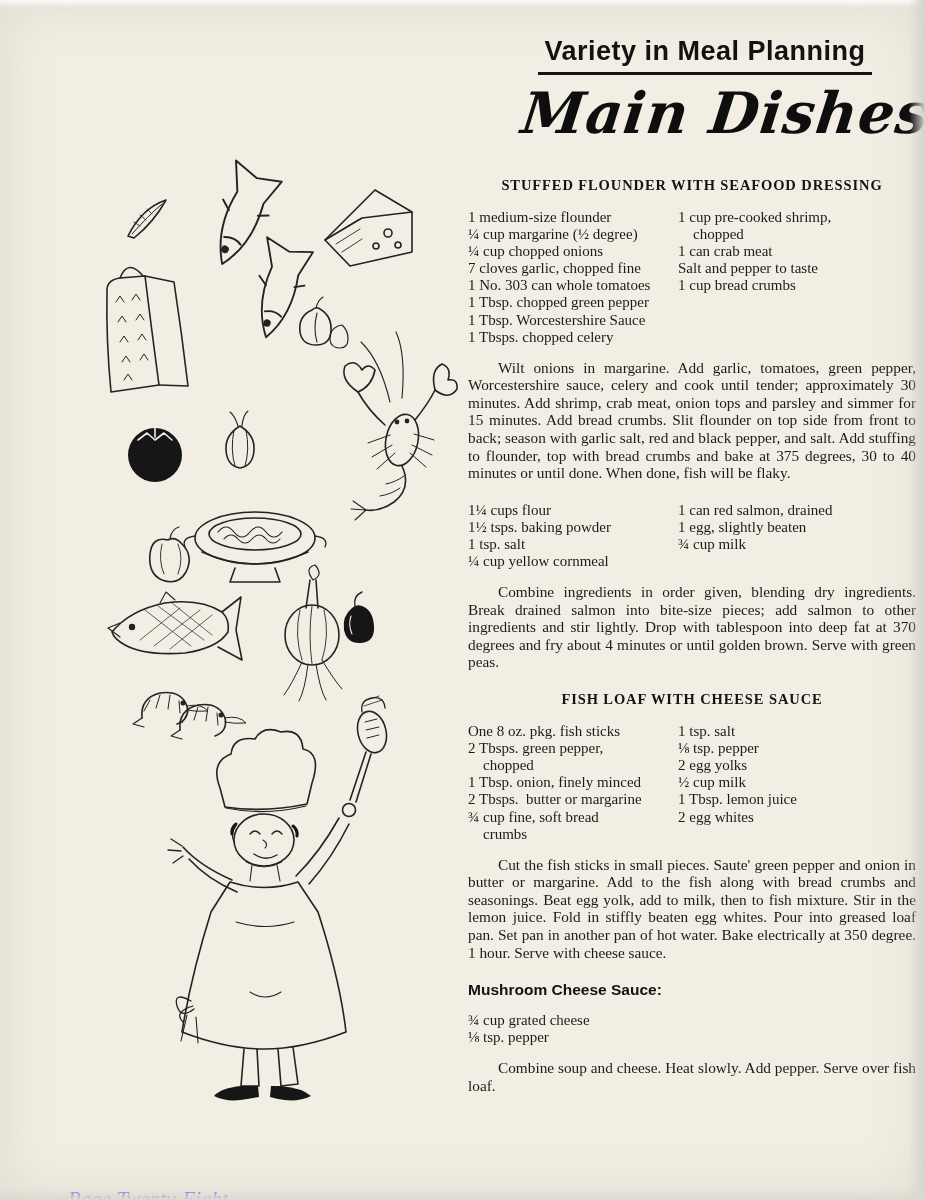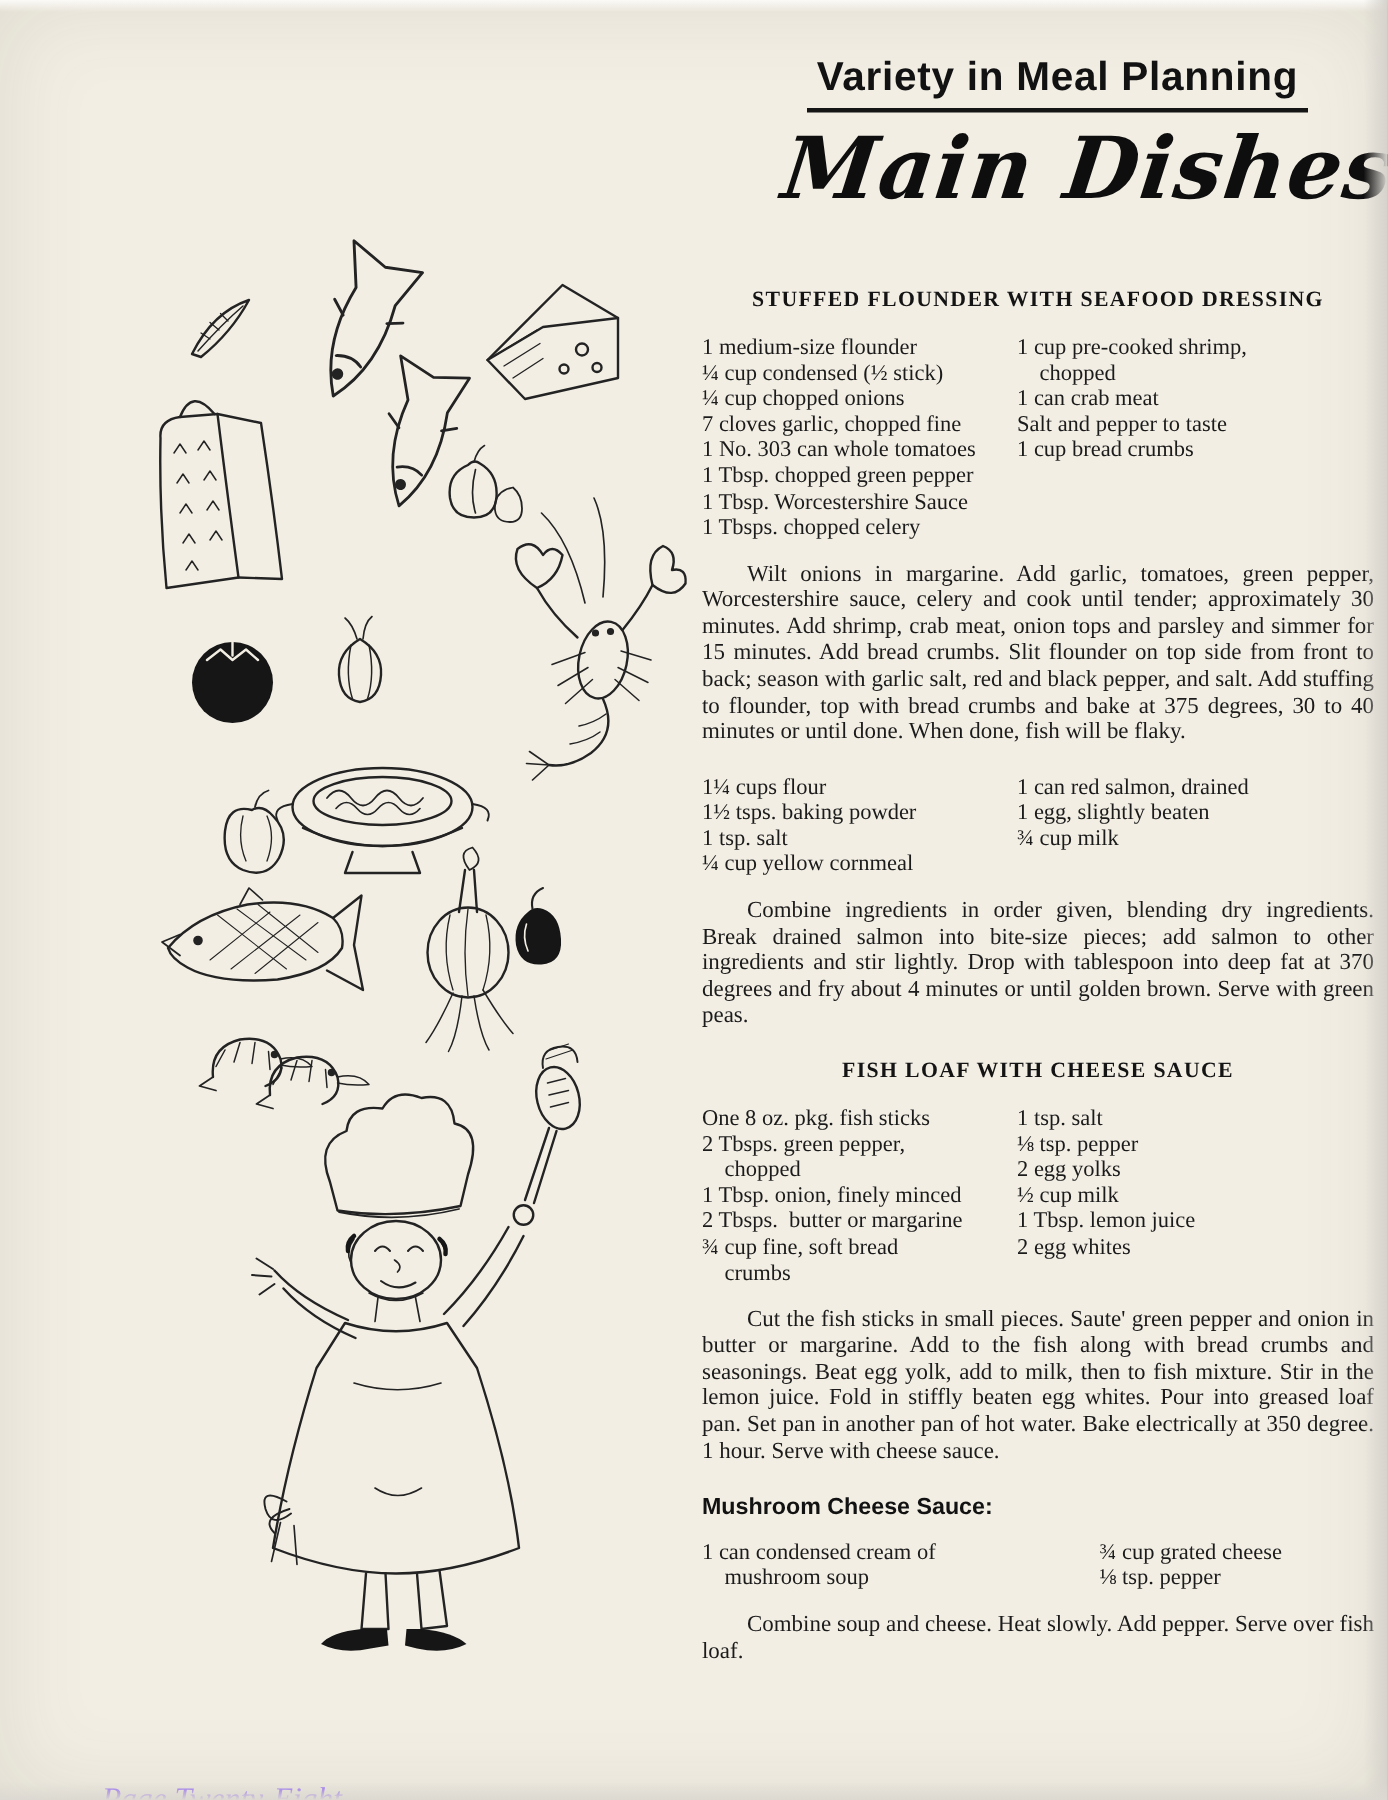--- a/index.html
+++ b/index.html
@@ -23,21 +23,21 @@
     font-weight:bold; font-size:27px; letter-spacing:0.5px; color:#121212;
     border-bottom:3px solid #151515; padding:0 6px 5px;
   }
   .big-title {
     margin-top:8px; text-align:right; font-family:"DejaVu Serif","Liberation Serif",serif;
     font-style:italic; font-weight:bold; font-size:57px; letter-spacing:1px;
     transform:skewX(-7deg); transform-origin:right center; color:#0e0e0e;
     padding-right:2px; line-height:1.05;
   }
 
-  .main { position:absolute; left:468px; top:192px; width:448px; }
+  .main { position:absolute; left:468px; top:177px; width:448px; }
   section { margin-top:0; }
   section + section { margin-top:20px; }
   h3.recipe-title {
     margin:0 0 15px; font-size:14.5px; font-weight:bold; text-align:center;
     letter-spacing:0.9px; color:#141414;
   }
   .cols { display:flex; }
   .col-left { width:210px; flex:0 0 210px; }
   .col-right { flex:1; }
   .ing {
@@ -236,21 +236,21 @@
     <div class="big-title">Main Dishes</div>
   </header>
 
   <main class="main">
 
     <section>
       <h3 class="recipe-title">STUFFED FLOUNDER WITH SEAFOOD DRESSING</h3>
       <div class="cols">
         <div class="col-left">
             <div class="ing">1 medium-size flounder</div>
-            <div class="ing">¼ cup condensed (½ stick)</div>
+            <div class="ing">¼ cup margarine (½ degree)</div>
             <div class="ing">¼ cup chopped onions</div>
             <div class="ing">7 cloves garlic, chopped fine</div>
             <div class="ing">1 No. 303 can whole tomatoes</div>
             <div class="ing">1 Tbsp. chopped green pepper</div>
             <div class="ing">1 Tbsp. Worcestershire Sauce</div>
             <div class="ing">1 Tbsps. chopped celery</div>
           </div>
         <div class="col-right">
             <div class="ing">1 cup pre-cooked shrimp,
 chopped</div>
@@ -299,24 +299,20 @@
             <div class="ing">1 Tbsp. lemon juice</div>
             <div class="ing">2 egg whites</div>
           </div>
       </div>
       <p class="instr">Cut the fish sticks in small pieces.  Saute' green pepper and onion in butter or margarine.  Add to the fish along with bread crumbs and seasonings.  Beat egg yolk, add to milk, then to fish mixture.  Stir in the lemon juice.  Fold in stiffly beaten egg whites.  Pour into greased loaf pan. Set pan in another pan of hot water.  Bake electrically at 350 degree.  1 hour.  Serve with cheese sauce.</p>
     </section>
 
     <section>
       <h4 class="sauce-title">Mushroom Cheese Sauce:</h4>
       <div class="cols sauce-cols">
-        <div class="col-left">
-            <div class="ing">1 can condensed cream of
-mushroom soup</div>
-          </div>
         <div class="col-right">
             <div class="ing">¾ cup grated cheese</div>
             <div class="ing">⅛ tsp. pepper</div>
           </div>
       </div>
       <p class="instr">Combine soup and cheese.  Heat slowly.  Add pepper. Serve over fish loaf.</p>
     </section>
 
   </main>
 

